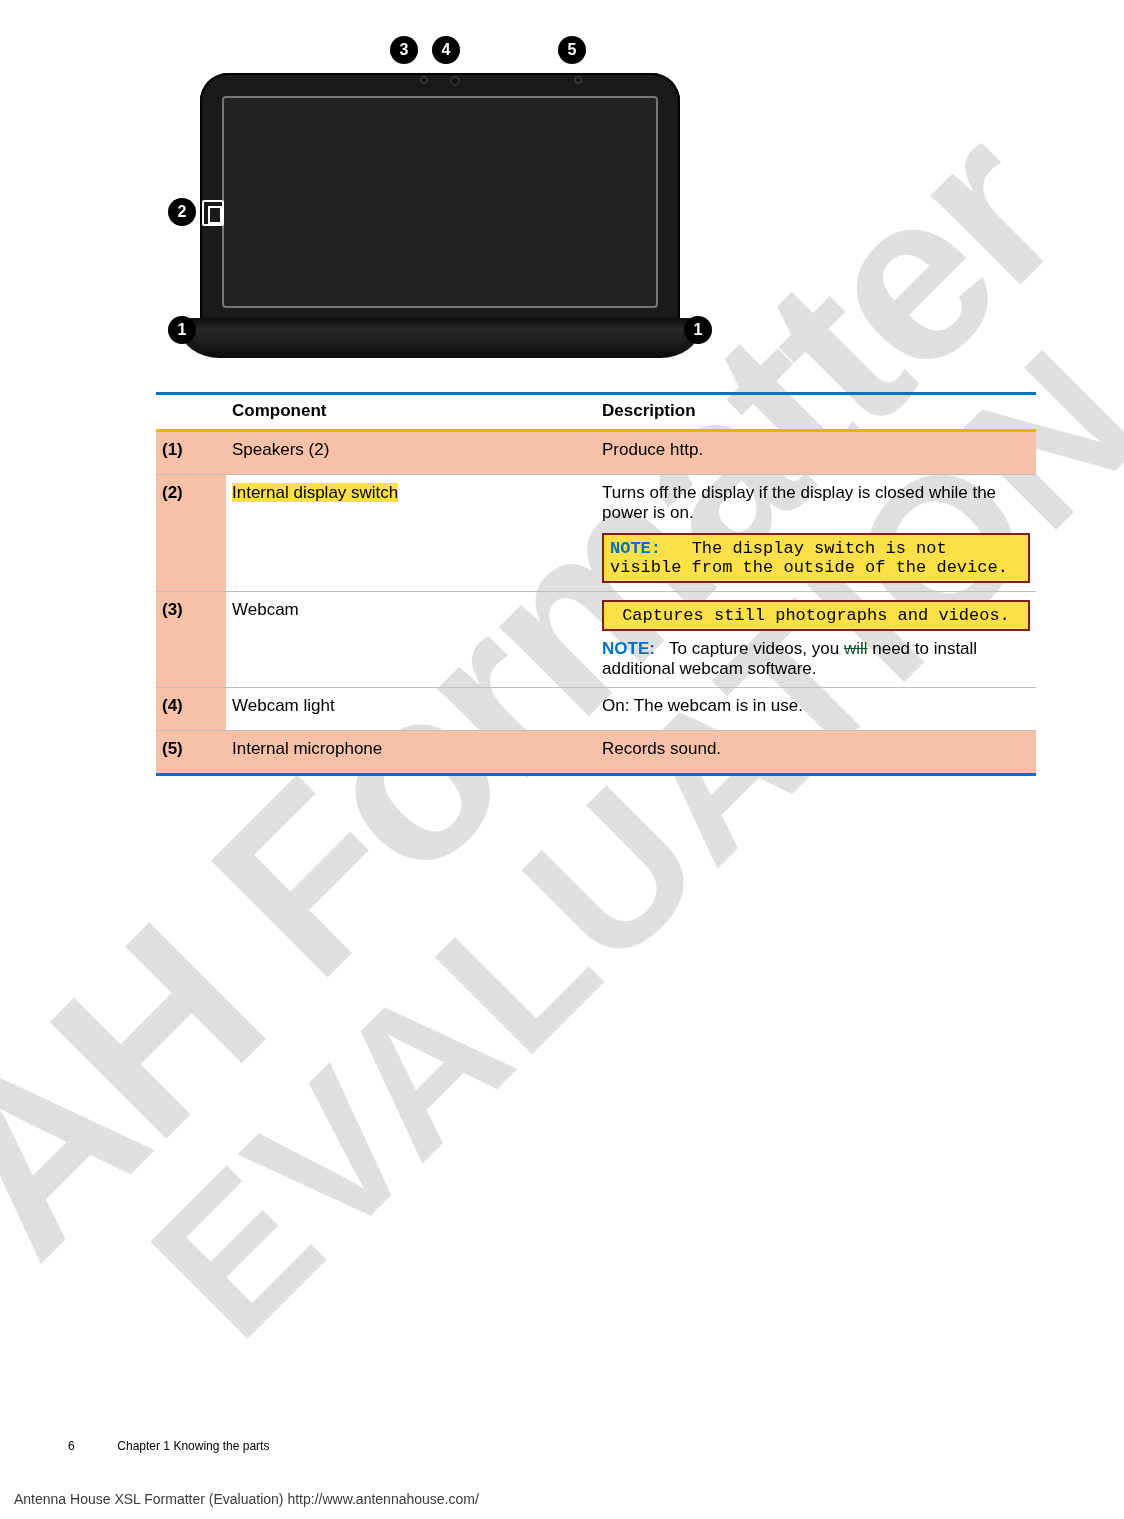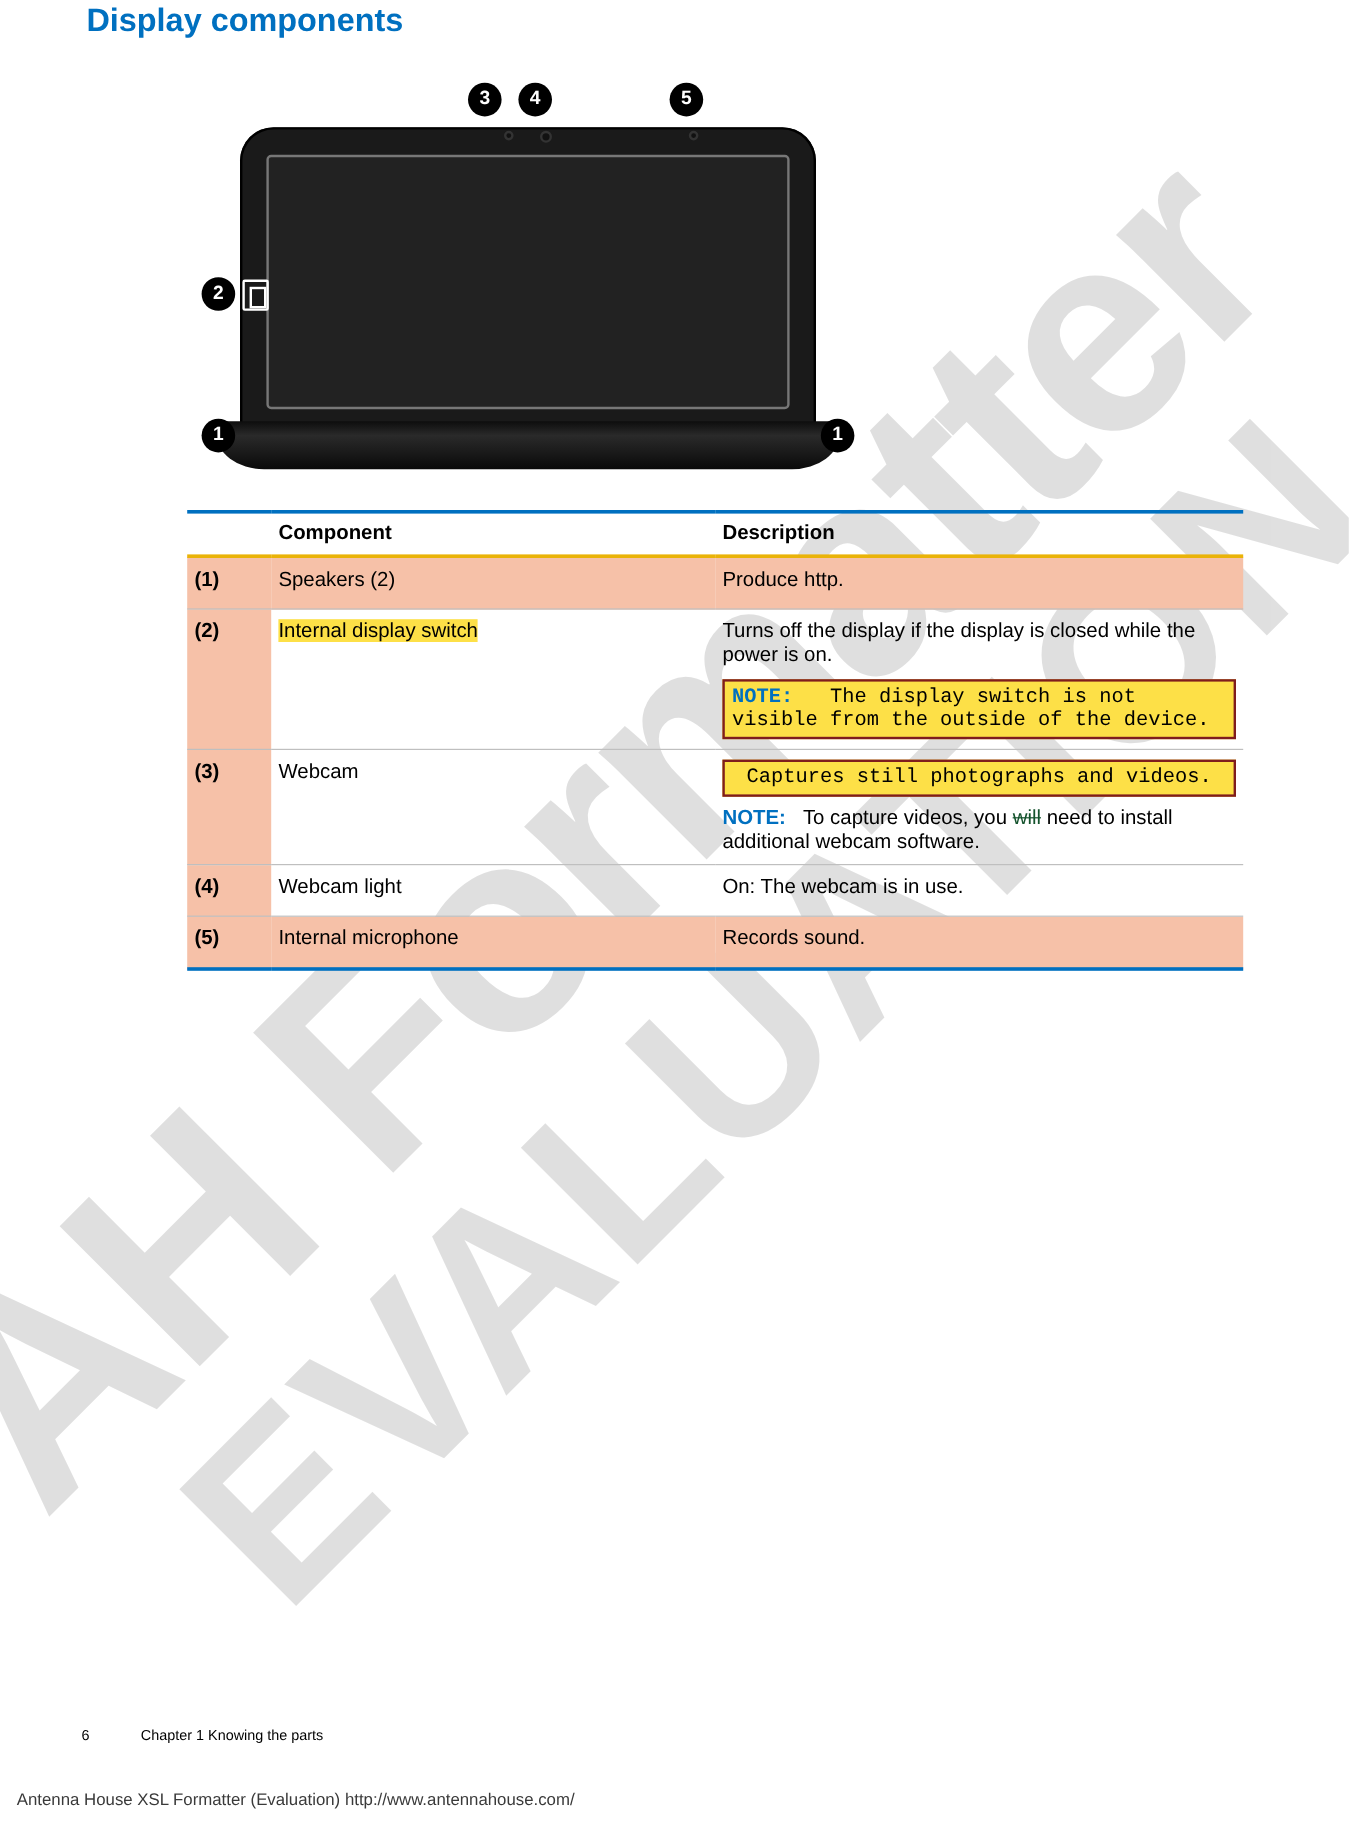--- a/index.html
+++ b/index.html
@@ -61,21 +61,20 @@
 </head>
 <body>
 
 <div class="page">
   <div class="wm">
     <div class="l1">AH Formatter</div>
     <div class="l2">EVALUATION</div>
   </div>
 
   <div class="content">
-    <h2 class="section">Display components</h2>
 
     <div class="illus">
       <div class="lap-body"></div>
       <div class="screen"></div>
       <div class="base"></div>
       <div class="sw-icon"></div>
       <div class="cam-dot" style="left:260px; top:58px;"></div>
       <div class="cam-dot" style="left:290px; top:58px; width:10px; height:10px;"></div>
       <div class="cam-dot" style="left:414px; top:58px;"></div>
       <div class="callout co-1a">1</div>

